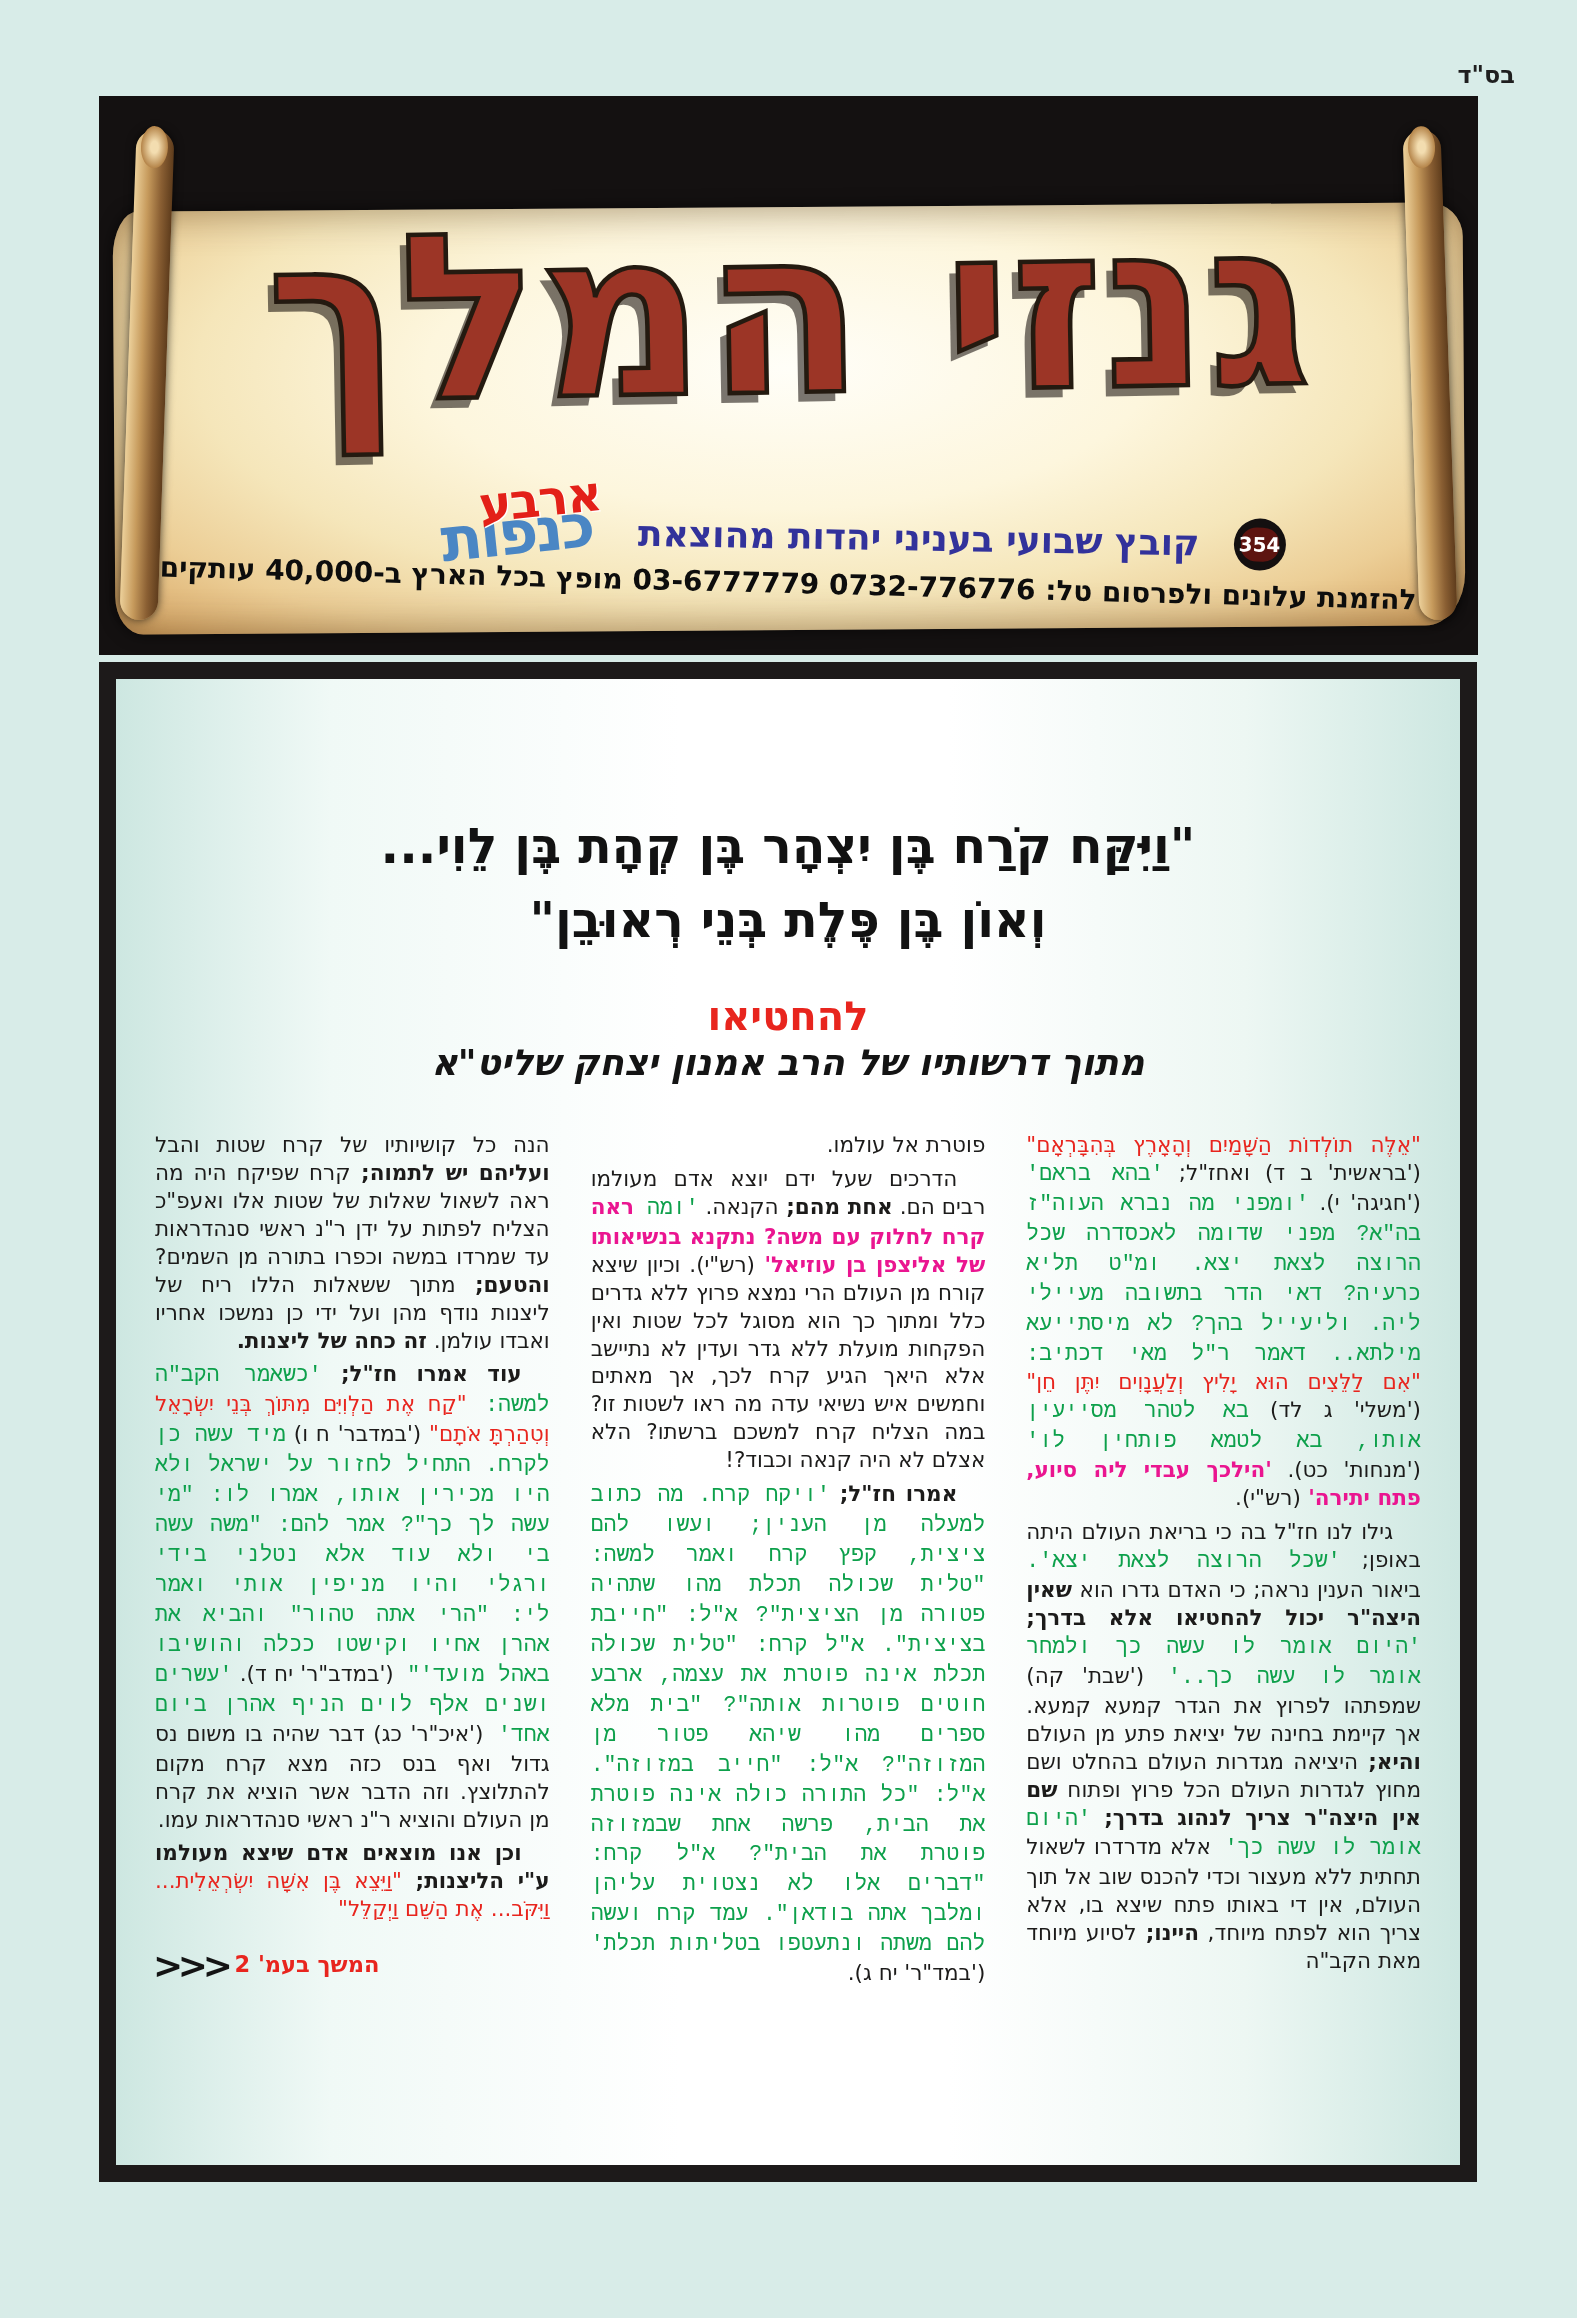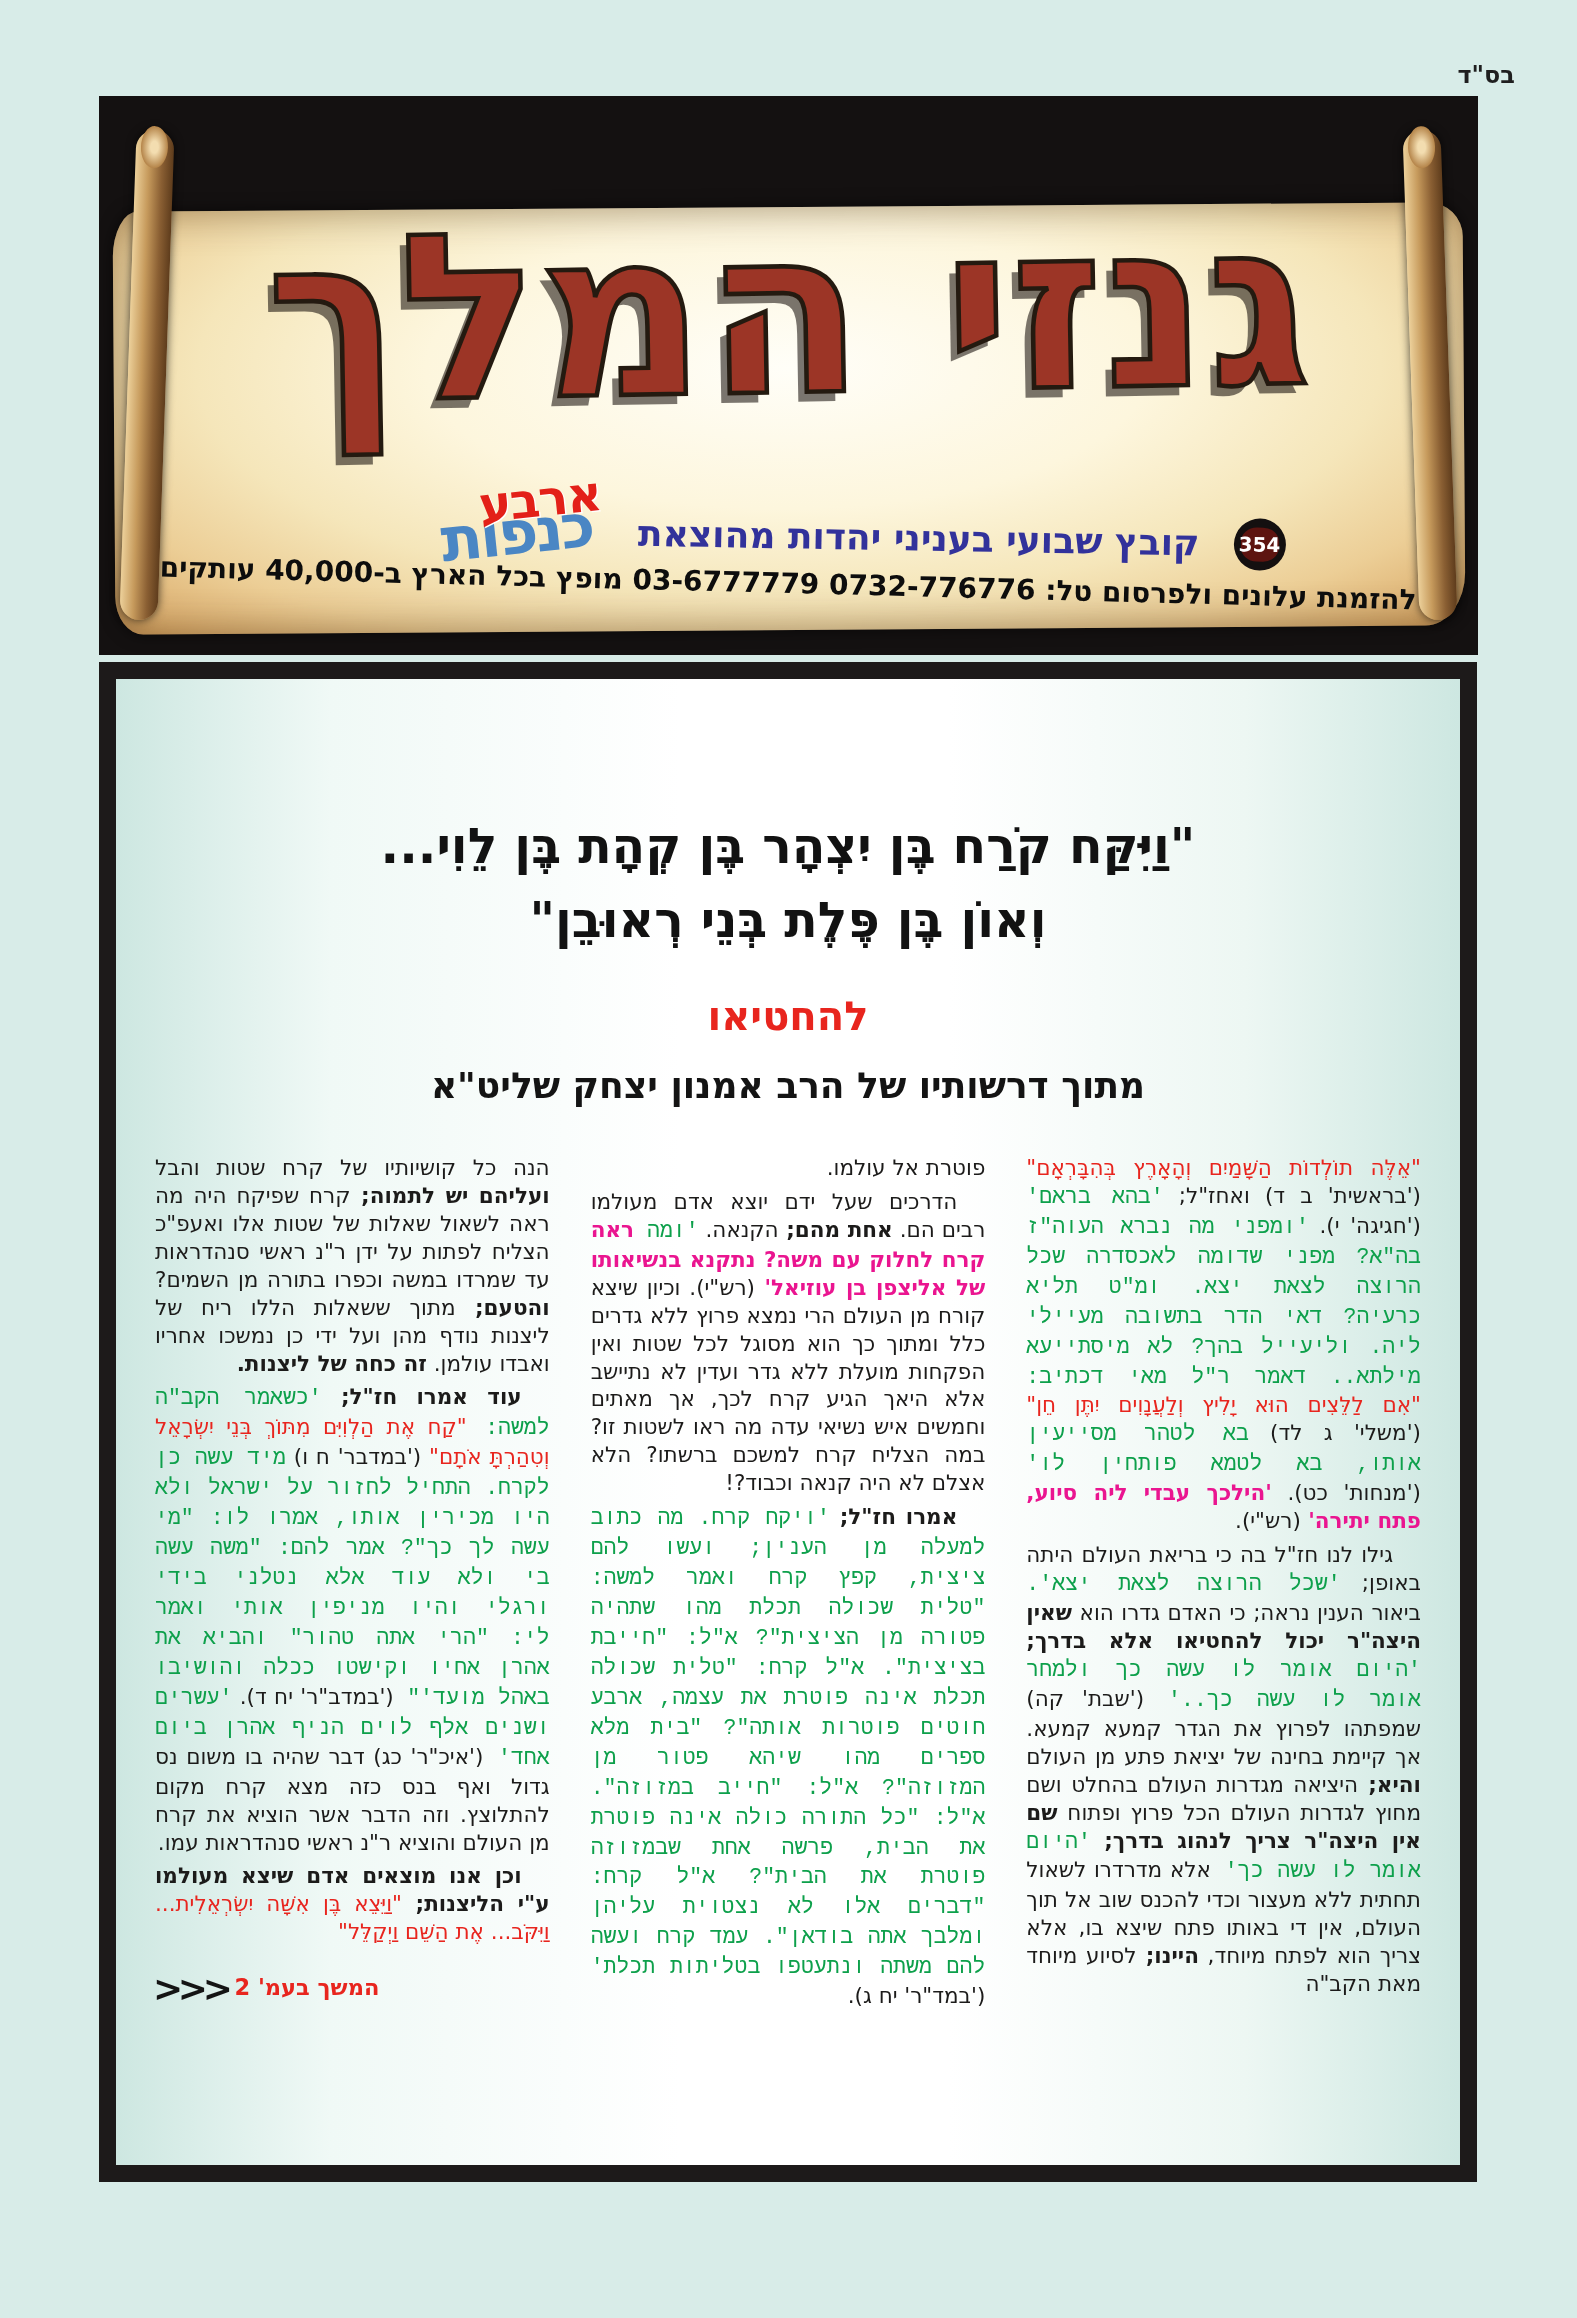--- a/index.html
+++ b/index.html
@@ -90,22 +90,22 @@
   }
   .lead-verse{
     margin:131px 40px 0;text-align:center;
     font-size:49px;font-weight:bold;color:#121212;line-height:1.52;
   }
   .section-title{
     margin-top:34px;text-align:center;
     color:#e8251e;font-size:40px;font-weight:bold;
   }
   .byline{
-    margin-top:26px;text-align:center;
-    color:#141414;font-size:36px;font-weight:bold;
+    margin-top:3px;text-align:center;
+    color:#141414;font-size:36px;font-weight:bold;font-style:italic;
   }
   .columns{
     margin:42px 33px 0;display:flex;direction:rtl;gap:29px;
   }
   .column{
     flex:1 1 0;font-size:21.5px;line-height:1.3;text-align:justify;color:#1c1b1a;
   }
   .column p{margin:6px;}
   .column p.indent{text-indent:28px;}
   .run-b{color:#1c1b1a;}

